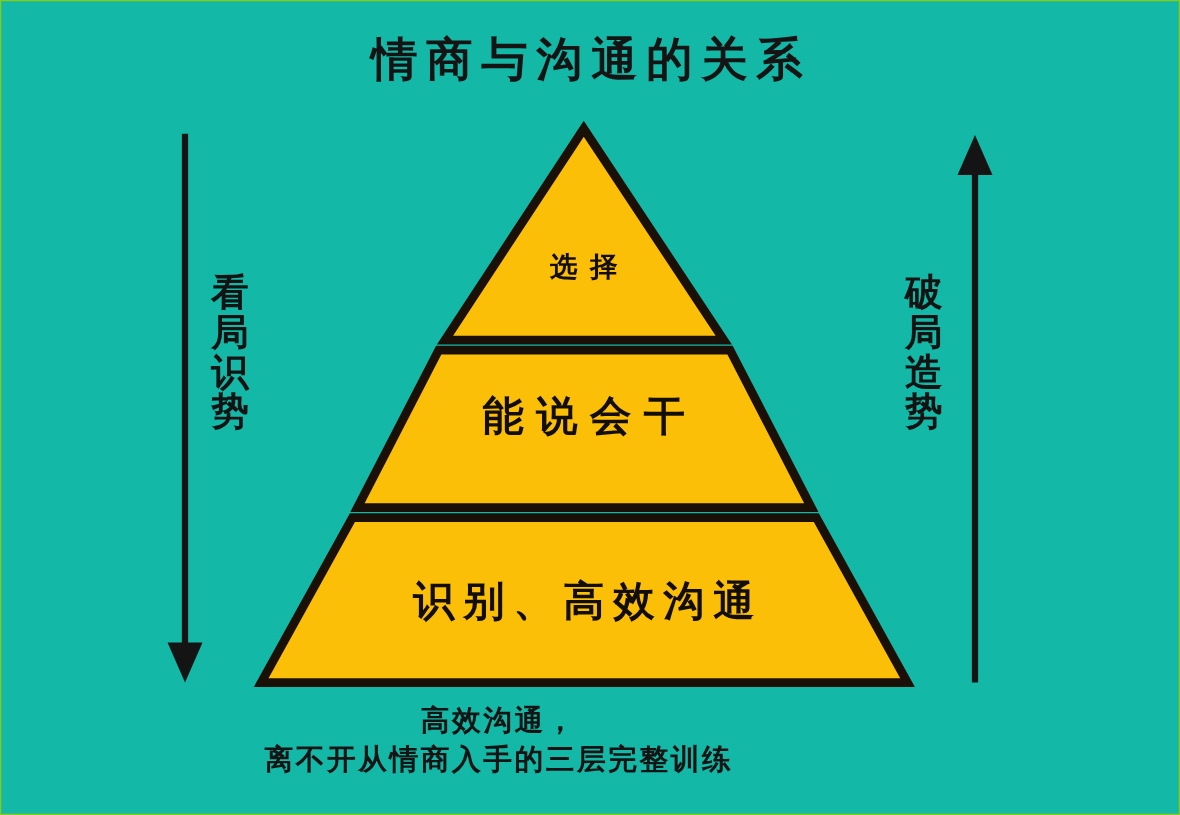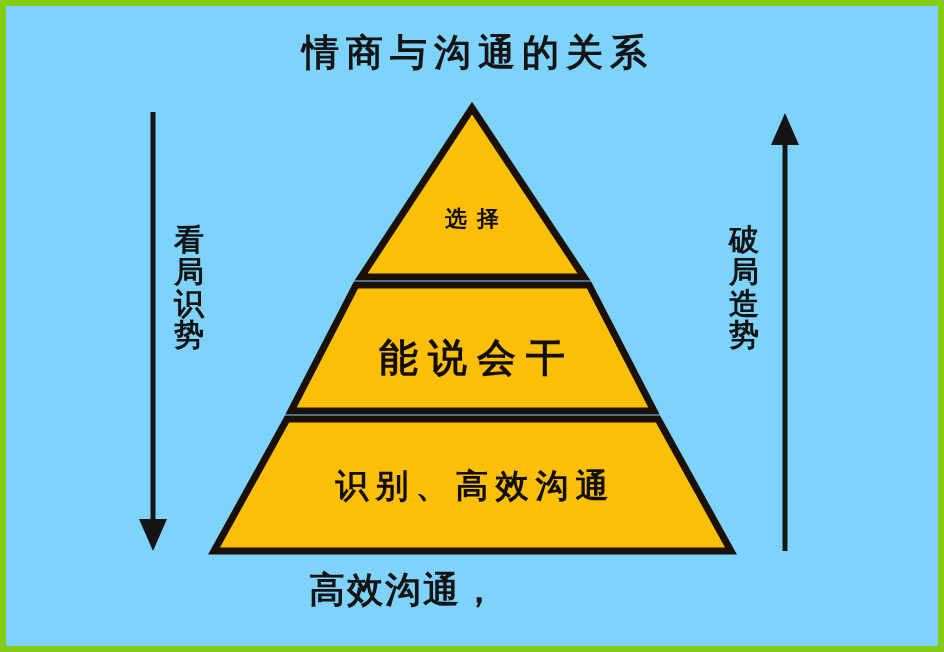--- a/index.html
+++ b/index.html
@@ -7,24 +7,24 @@
     padding: 0;
     background: #ffffff;
   }
   body {
     font-family: "Liberation Serif", "DejaVu Serif", serif;
   }
   #canvas {
     position: relative;
     width: 944px;
     height: 652px;
-    background: #7dd3fc;
+    background: #14b8a6;
     overflow: hidden;
     box-sizing: border-box;
-    border: 6px solid #84cc16;
+    border: 1px solid #84cc16;
   }
 
   
   #title {
     position: absolute;
     left: 0;
     top: 22px;
     width: 944px;
     text-align: center;
     font-size: 37px;
@@ -53,23 +53,23 @@
   #tier-label-top {
     left: 366px;
     top: 198px;
     width: 200px;
     font-size: 22px;
     letter-spacing: 10px;
     text-indent: 10px;
   }
   #tier-label-middle {
     left: 336px;
-    top: 325px;
+    top: 310px;
     width: 260px;
-    font-size: 39px;
+    font-size: 33px;
     letter-spacing: 10px;
     text-indent: 10px;
   }
   #tier-label-bottom {
     left: 296px;
     top: 458px;
     width: 340px;
     font-size: 33px;
     letter-spacing: 7px;
     text-indent: 7px;
@@ -98,21 +98,21 @@
   }
 
   
   #caption {
     position: absolute;
     left: 0;
     top: 560px;
     width: 796px;
     text-align: center;
     color: #141414;
-    font-size: 36px;
+    font-size: 23px;
     font-weight: 700;
     line-height: 1.35;
     letter-spacing: 2px;
   }
   #caption .caption-line {
     display: block;
   }
 </style>
 </head>
 <body>
@@ -155,15 +155,16 @@
 
   <div class="side-label" id="side-label-right">
     <span>破</span>
     <span>局</span>
     <span>造</span>
     <span>势</span>
   </div>
 
   <div id="caption">
     <span class="caption-line">高效沟通，</span>
+    <span class="caption-line">离不开从情商入手的三层完整训练</span>
   </div>
 
 </div>
 
 </body></html>

